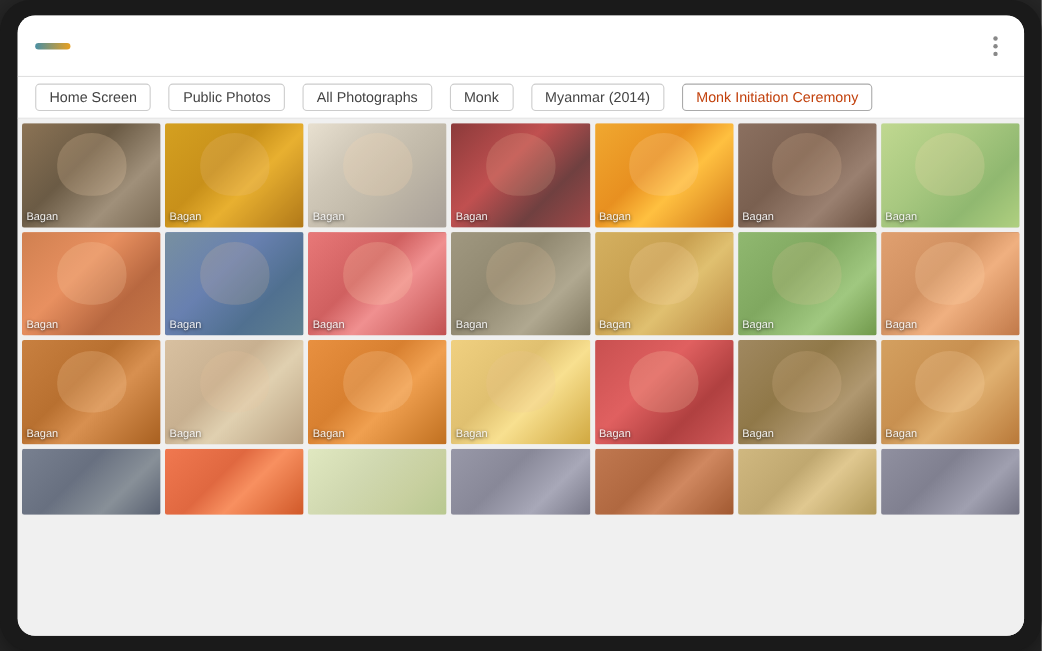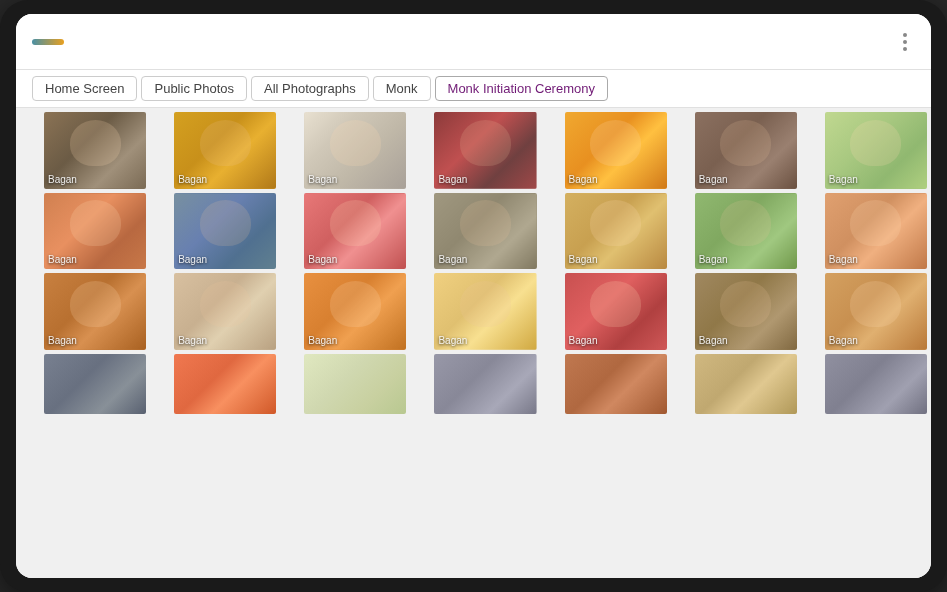--- a/index.html
+++ b/index.html
@@ -102,40 +102,40 @@
       height: 4px;
       background: #888;
       border-radius: 50%;
     }
 
     
     .breadcrumb-nav {
       display: flex;
       align-items: center;
       padding: 6px 16px;
-      gap: 4px;
+      gap: 16px;
       background: #fff;
       border-bottom: 1px solid #e0e0e0;
       flex-wrap: wrap;
     }
 
     .breadcrumb-item {
       padding: 4px 12px;
       border: 1px solid #ccc;
       border-radius: 4px;
       font-size: 13px;
       color: #444;
       cursor: pointer;
       white-space: nowrap;
     }
 
     .breadcrumb-item.active {
       background: #fff;
       border-color: #aaa;
-      color: #701a75;
+      color: #c2410c;
       font-weight: 500;
     }
 
     
     .photo-grid {
       flex: 1;
       overflow-y: auto;
       padding: 4px;
       background: #f0f0f0;
     }
@@ -145,21 +145,20 @@
       gap: 4px;
       margin-bottom: 4px;
     }
 
     .photo-cell {
       flex: 1;
       position: relative;
       overflow: hidden;
       cursor: pointer;
       border-radius: 2px;
-      margin-left: 24px;
     }
 
     .photo-cell .photo-bg {
       width: 100%;
       height: 100%;
       position: absolute;
       top: 0; left: 0;
       background-size: cover;
       background-position: center;
     }
@@ -271,20 +270,21 @@
         <div class="menu-dot"></div>
         <div class="menu-dot"></div>
       </div>
     </div>
 
     <nav class="breadcrumb-nav">
     <div class="breadcrumb-item">Home Screen</div>
         <div class="breadcrumb-item">Public Photos</div>
         <div class="breadcrumb-item">All Photographs</div>
         <div class="breadcrumb-item">Monk</div>
+        <div class="breadcrumb-item">Myanmar (2014)</div>
         <div class="breadcrumb-item active">Monk Initiation Ceremony</div>
       </nav>
 
     <div class="photo-grid">
     <div class="grid-row">
           <div class="photo-cell">
             <div class="photo-bg p1"></div>
             <div class="face-hint"></div>
             <span class="photo-label">Bagan</span>
           </div>

